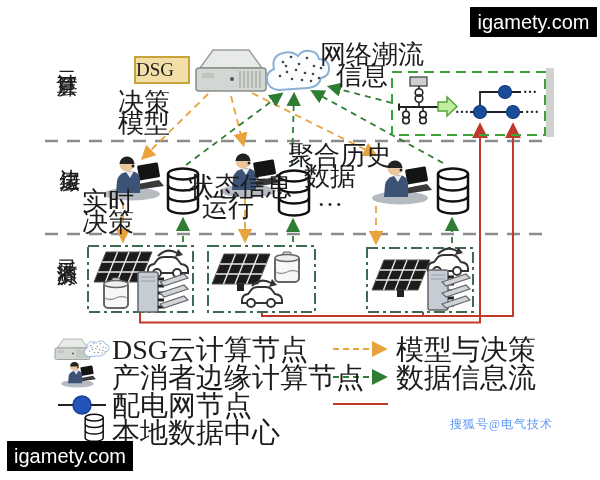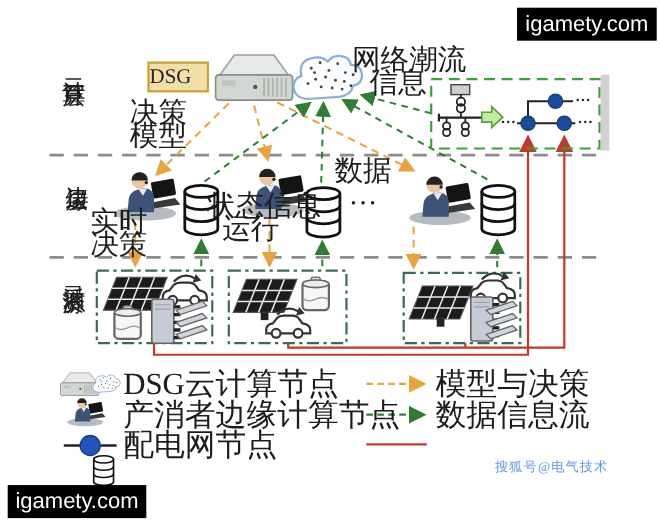--- a/index.html
+++ b/index.html
@@ -228,31 +228,33 @@
 
   <div class="abs t" style="left:82px;top:191px;width:46px;">
     <div>实时</div>
     <div>决策</div>
   </div>
   <div class="abs t" style="left:188px;top:176px;width:80px;">
     <div>状态信息</div>
     <div>运行</div>
   </div>
   <div class="abs t" style="left:288px;top:145px;width:84px;">
+    <div>聚合历史</div>
     <div>数据</div>
     <div>…</div>
   </div>
 
   <div class="abs dots" style="left:455px;top:104px;">…</div>
   <div class="abs dots" style="left:523px;top:84px;">…</div>
   <div class="abs dots" style="left:525px;top:104px;">…</div>
 
   <div class="abs legend-label" style="left:112px;top:338px;">DSG云计算节点</div>
   <div class="abs legend-label" style="left:112px;top:366px;">产消者边缘计算节点</div>
   <div class="abs legend-label" style="left:112px;top:394px;">配电网节点</div>
+  <div class="abs legend-label" style="left:112px;top:421px;">本地数据中心</div>
 
   <div class="abs legend-label" style="left:396px;top:338px;">模型与决策</div>
   <div class="abs legend-label" style="left:396px;top:366px;">数据信息流</div>
 
   <div class="abs wm" style="left:470px;top:7px;width:127px;height:30px;line-height:30px;">igamety.com</div>
   <div class="abs wm" style="left:7px;top:441px;width:126px;height:30px;line-height:30px;">igamety.com</div>
   <div class="abs credit" style="left:450px;top:416px;">搜狐号@电气技术</div>
 
 </div>
 

